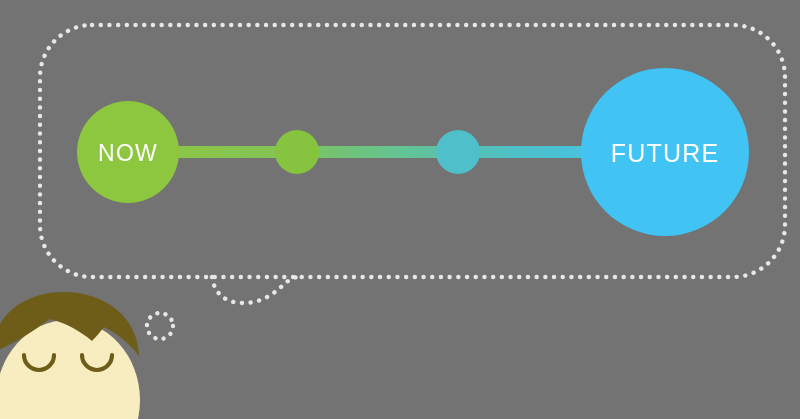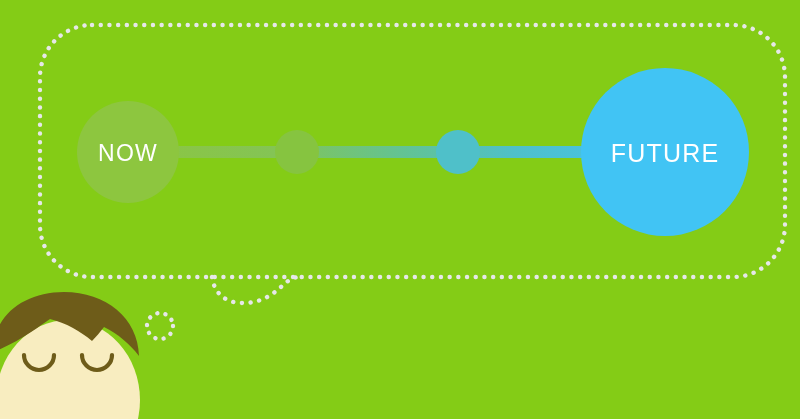--- a/index.html
+++ b/index.html
@@ -11,21 +11,21 @@
   body {
     width: 800px;
     height: 419px;
     overflow: hidden;
     font-family: "Liberation Sans", "DejaVu Sans", sans-serif;
   }
   #scene {
     position: relative;
     width: 800px;
     height: 419px;
-    background: #84cc16;
+    background: #737373;
   }
   #scene-svg {
     position: absolute;
     left: 0;
     top: 0;
     width: 800px;
     height: 419px;
     display: block;
   }
   .node-label {

